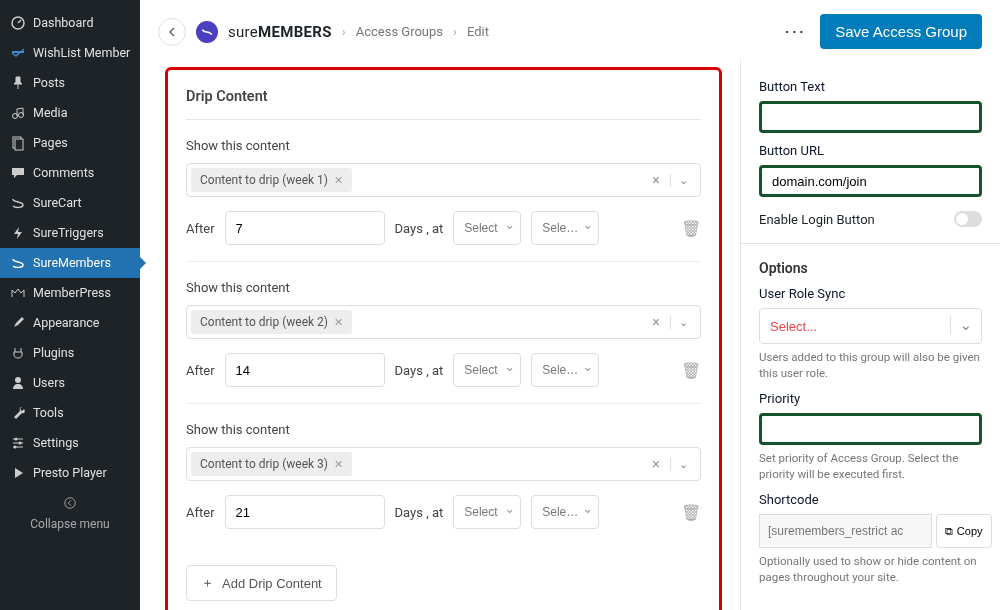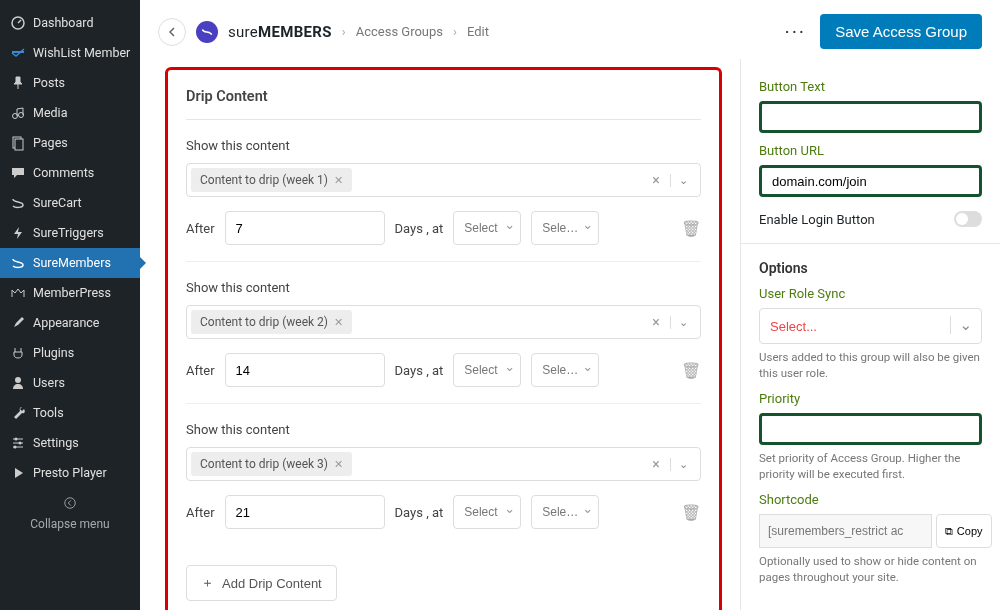--- a/index.html
+++ b/index.html
@@ -50,21 +50,21 @@
 .sel { height: 34px; border: 1px solid #ddd; border-radius: 4px; padding: 0 20px 0 10px; font-size: 12px; color: #777; background: #fff; appearance: none; position: relative; width: 68px; }
 .sel-wrap { position: relative; display: inline-block; }
 .sel-wrap::after { content: '⌄'; position: absolute; right: 6px; top: 6px; font-size: 13px; color: #999; pointer-events: none; }
 .trash { margin-left: auto; width: 20px; color: #aaa; cursor: pointer; font-size: 16px; }
 
 .add-btn { margin-top: 20px; border: 1px solid #ddd; background: #fff; border-radius: 4px; padding: 8px 14px; font-size: 13px; color: #555; display: inline-flex; align-items: center; gap: 8px; cursor: pointer; }
 
 
 .rightpanel { width: 260px; border-left: 1px solid #e6e6e6; padding: 10px 18px 18px 18px; overflow-y: auto; font-size: 13px; flex-shrink: 0; }
 .section-title { font-size: 14px; font-weight: 600; margin: 14px 0 10px 0; color: #333; }
-.rp-label { font-size: 13px; color: #4d7c0f; margin: 10px 0 7px 0; }
+.rp-label { font-size: 13px; color: #0f172a; margin: 10px 0 7px 0; }
 .rp-input { width: 100%; height: 32px; border: 3px solid #14532d; border-radius: 4px; padding: 0 10px; font-size: 13px; }
 .rp-select-wrap { position: relative; }
 .rp-select { width: 100%; height: 36px; border: 1px solid #ddd; border-radius: 4px; padding: 0 10px; font-size: 13px; color: #ef4444; appearance: none; background: #fff; }
 .rp-select-wrap::after { content: '⌄'; position: absolute; right: 10px; top: 8px; color: #888; font-size: 15px; border-left: 1px solid #ddd; padding-left: 8px; }
 .help { font-size: 11.5px; color: #777; margin-top: 5px; line-height: 1.4; }
 .toggle { width: 28px; height: 16px; background: #ddd; border-radius: 8px; position: relative; cursor: pointer; }
 .toggle::after { content: ''; width: 12px; height: 12px; background: #fff; border-radius: 50%; position: absolute; left: 2px; top: 2px; }
 .toggle-row { display: flex; justify-content: space-between; align-items: center; }
 .shortcode-row { display: flex; gap: 4px; align-items: stretch; }
 .shortcode-input { flex: 1; height: 34px; border: 1px solid #ddd; border-radius: 0; padding: 0 8px; font-size: 12px; background: #f7f7f7; color: #777; }
@@ -343,21 +343,21 @@
         <div class="section-title">Options</div>
 
         <div class="rp-label">User Role Sync</div>
         <div class="rp-select-wrap">
           <select class="rp-select"><option>Select...</option></select>
         </div>
         <div class="help">Users added to this group will also be given this user role.</div>
 
         <div class="rp-label">Priority</div>
         <input class="rp-input" value="" style="">
-        <div class="help">Set priority of Access Group. Higher the priority will be executed first.</div>
+        <div class="help">Set priority of Access Group. Select the priority will be executed first.</div>
 
         <div class="rp-label">Shortcode</div>
         <div class="shortcode-row">
           <input class="shortcode-input" readonly="" value="[suremembers_restrict ac" style="">
           <button class="copy-btn">
             <span>⧉</span>
             <span>Copy</span>
           </button>
         </div>
         <div class="help">Optionally used to show or hide content on pages throughout your site.</div>

